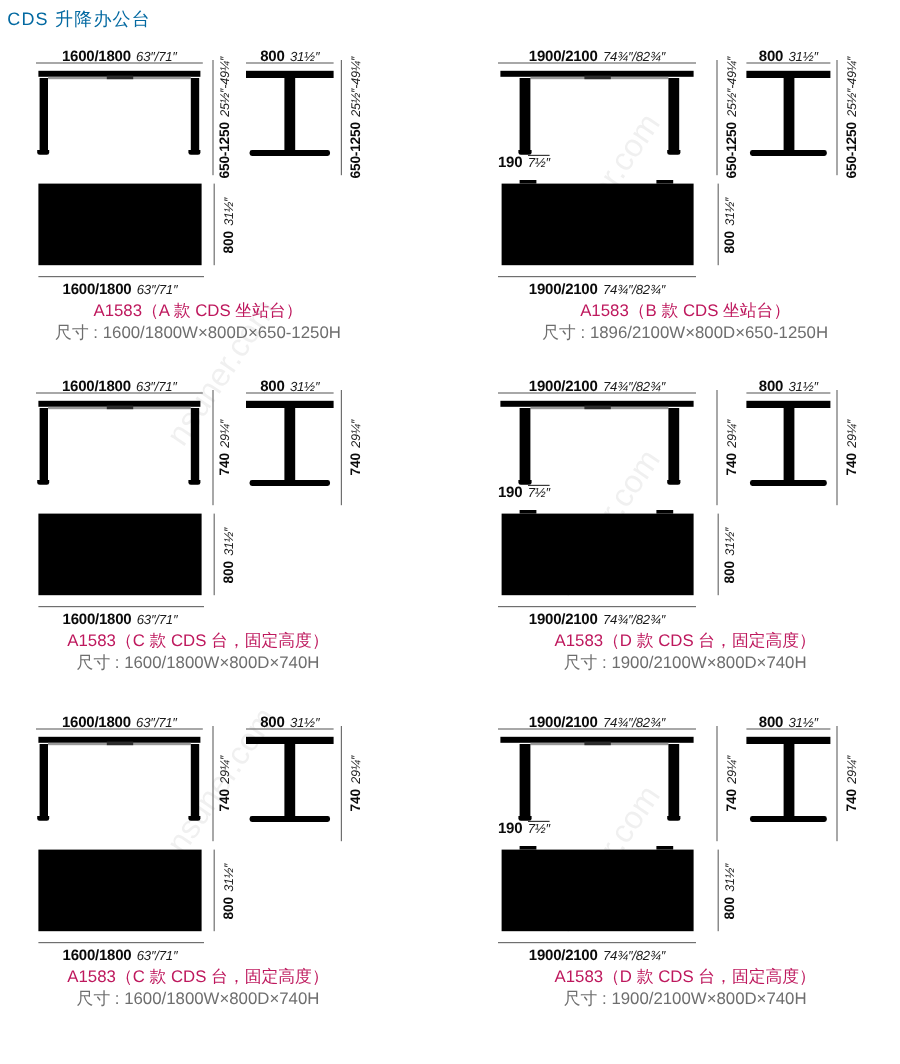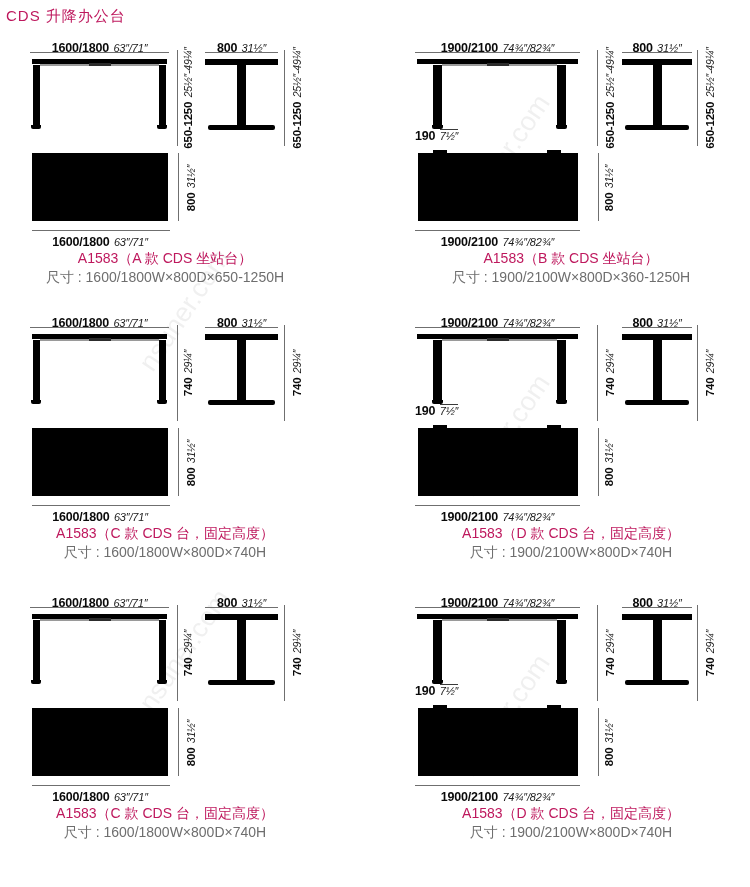--- a/index.html
+++ b/index.html
@@ -1,21 +1,21 @@
 <!DOCTYPE html>
 <html><head>
 <meta charset="utf-8">
 <style>
   html,body{margin:0;padding:0;}
   body{
     width:750px;height:887px;background:#ffffff;position:relative;overflow:hidden;
     font-family:"Liberation Sans", sans-serif;
   }
   .title{
-    position:absolute;left:6px;top:7px;font-size:15px;color:#be185d;letter-spacing:1px;
+    position:absolute;left:6px;top:7px;font-size:15px;color:#0369a1;letter-spacing:1px;
   }
   .watermark{
     position:absolute;font-size:27px;color:rgba(40,40,40,0.07);
     transform:rotate(-56deg);white-space:nowrap;pointer-events:none;
   }
   #w1{left:115px;top:295px;} #w2{left:115px;top:635px;}
   #w3{left:435px;top:140px;} #w4{left:435px;top:420px;} #w5{left:435px;top:700px;}
 
   .panel{position:absolute;width:340px;height:258px;}
   #p0{left:20px;top:38px;} #p1{left:400px;top:38px;}
@@ -225,21 +225,21 @@
       <span class="m">800</span>
       <span class="in">31½″</span>
     </div>
     <div class="tv-dimline"></div>
     <div class="tv-dimlabel">
       <span class="m">1900/2100</span>
       <span class="in">74¾″/82¾″</span>
     </div>
 
     <div class="caption-model">A1583（B 款 CDS 坐站台）</div>
-    <div class="caption-size">尺寸 : 1900/2100W×800D×360-1250H</div>
+    <div class="caption-size">尺寸 : 1896/2100W×800D×650-1250H</div>
   </div>
 
   <div class="panel v-edge" id="p2">
 
     <div class="dimlabel front">
       <span class="m">1600/1800</span>
       <span class="in">63″/71″</span>
     </div>
     <div class="dimline front"></div>
 

